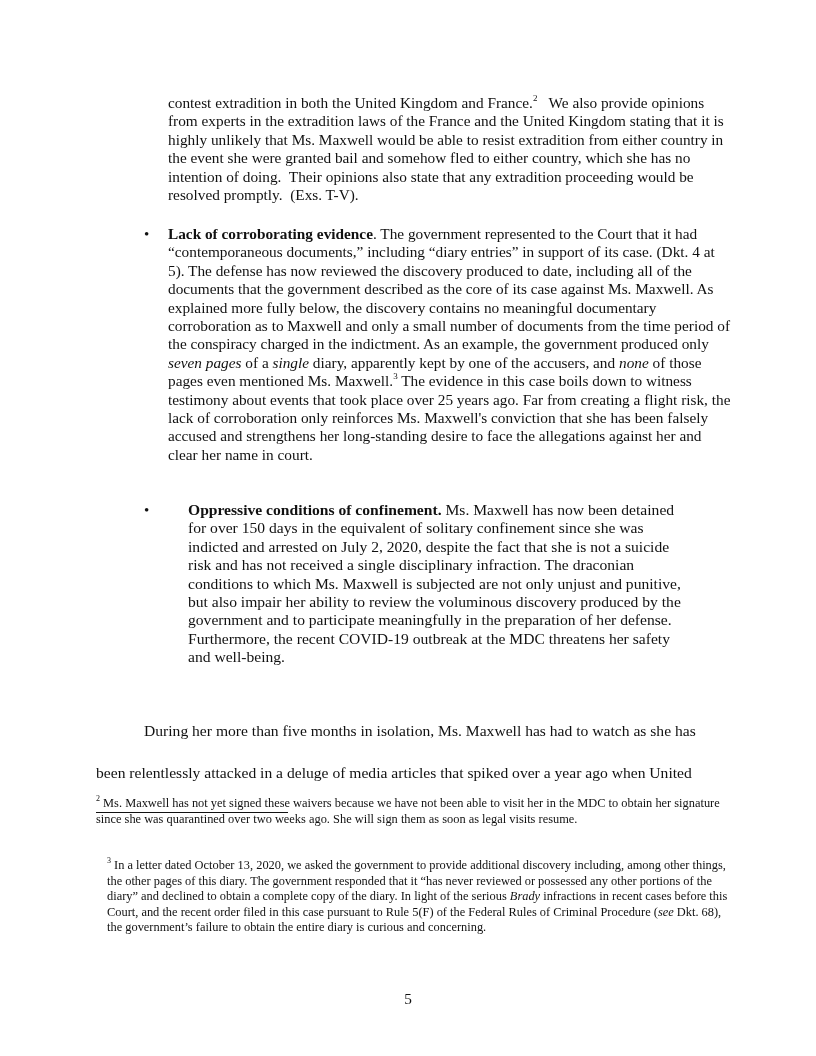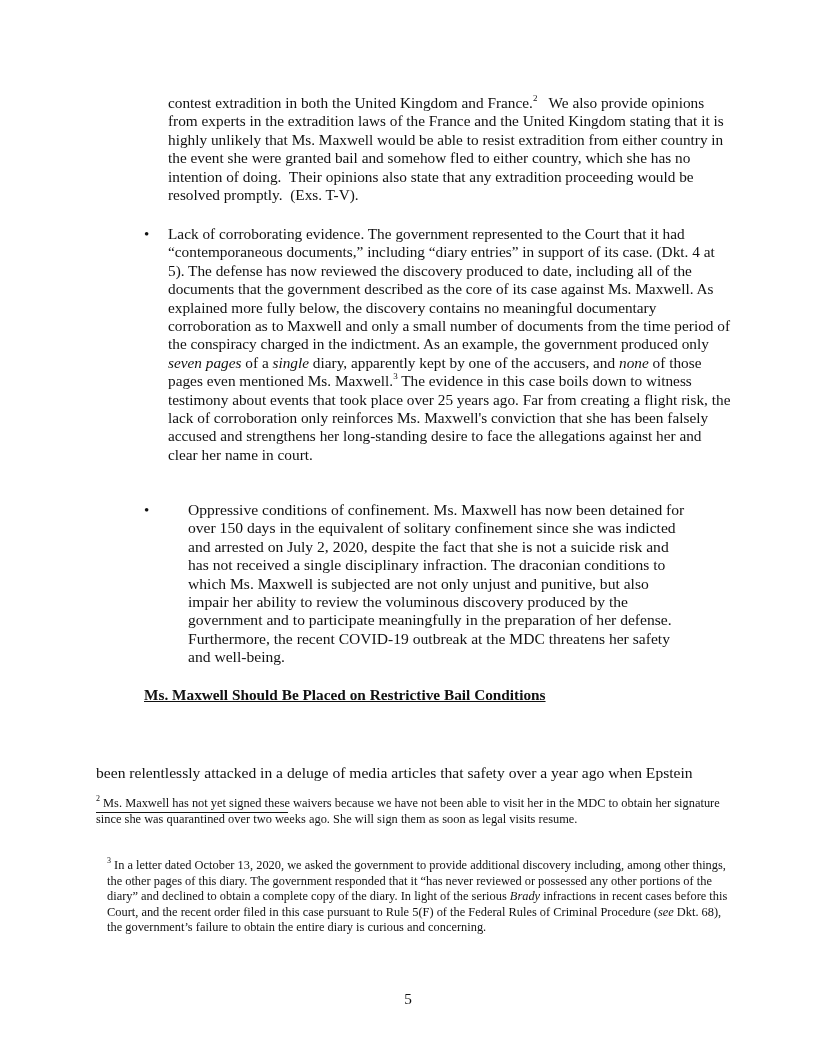--- a/index.html
+++ b/index.html
@@ -7,21 +7,21 @@
          font-family: "Liberation Serif", "DejaVu Serif", serif; color: #111; }
   .page { position: absolute; left: 0; top: 0; width: 696px; height: 1056px; }
   .block { position: absolute; font-size: 15.3px; line-height: 18.4px; }
   .cont { left: 168px; top: 94px; width: 560px; }
   .bullet-item { position: absolute; left: 144px; width: 590px; }
   .bullet-item .dot { position: absolute; left: 0; top: 0; font-size: 15px; line-height: 18.4px; }
   .bullet-item .body { position: absolute; left: 24px; width: 566px; font-size: 15.3px; line-height: 18.4px; }
   .b1 { top: 225px; }
   .b2 { top: 501px; }
   .b2 .body { width: 500px; font-size: 15.6px; margin-left: 20px; }
-  b { font-weight: normal; }
+  b { font-weight: bold; }
   sup { font-size: 9px; line-height: 0; position: relative; top: -1px; vertical-align: super; }
   .heading { position: absolute; left: 144px; top: 686px; font-size: 15.3px; font-weight: bold; text-decoration: underline; line-height: 18px; }
   .para-line { position: absolute; font-size: 15.6px; line-height: 18px; white-space: nowrap; }
   .p1 { left: 144px; top: 722px; }
   .p2 { left: 96px; top: 764px; }
   .fn-rule { position: absolute; left: 96px; top: 812px; width: 192px; height: 1px; background: #111; }
   .fn { position: absolute; left: 96px; width: 632px; font-size: 12.4px; line-height: 15.6px; }
   .fn2 { top: 796px; }
   .fn3 { top: 858px; margin-left: 11px; }
   .fn sup { font-size: 8px; }
@@ -37,23 +37,23 @@
   <div class="bullet-item b1">
     <span class="dot">•</span>
     <div class="body"><b>Lack of corroborating evidence</b><span>.  The government represented to the Court that it had “contemporaneous documents,” including “diary entries” in support of its case. (Dkt. 4 at 5).  The defense has now reviewed the discovery produced to date, including all of the documents that the government described as the core of its case against Ms. Maxwell.  As explained more fully below, the discovery contains no meaningful documentary corroboration as to Maxwell and only a small number of documents from the time period of the conspiracy charged in the indictment.  As an example, the government produced only </span><i>seven pages</i><span> of a </span><i>single</i><span> diary, apparently kept by one of the accusers, and </span><i>none</i><span> of those pages even mentioned Ms. Maxwell.</span><sup>3</sup><span> The evidence in this case boils down to witness testimony about events that took place over 25 years ago.  Far from creating a flight risk, the lack of corroboration only reinforces Ms. Maxwell's conviction that she has been falsely accused and strengthens her long-standing desire to face the allegations against her and clear her name in court.</span></div>
   </div>
 
   <div class="bullet-item b2">
     <span class="dot">•</span>
     <div class="body"><b>Oppressive conditions of confinement.</b><span> Ms. Maxwell has now been detained for over 150 days in the equivalent of solitary confinement since she was indicted and arrested on July 2, 2020, despite the fact that she is not a suicide risk and has not received a single disciplinary infraction.  The draconian conditions to which Ms. Maxwell is subjected are not only unjust and punitive, but also impair her ability to review the voluminous discovery produced by the government and to participate meaningfully in the preparation of her defense.  Furthermore, the recent COVID-19 outbreak at the MDC threatens her safety and well-being.</span></div>
   </div>
 
-  <div class="heading">Ms. Maxwell Should Be Placed on Restrictive Bail Conditions</div>
 
-  <div class="para-line p2">been relentlessly attacked in a deluge of media articles that safety over a year ago when Epstein</div>
+  <div class="para-line p1">During her more than five months in isolation, Ms. Maxwell has had to watch as she has</div>
+  <div class="para-line p2">been relentlessly attacked in a deluge of media articles that spiked over a year ago when United</div>
 
   <div class="fn-rule"></div>
 
   <div class="fn fn2"><sup>2</sup><span> Ms. Maxwell has not yet signed these waivers because  we have not been able to visit her in the MDC to obtain her signature since she was quarantined over two weeks ago.  She will sign them as soon as legal visits resume.</span></div>
 
   <div class="fn fn3"><sup>3</sup><span> In a letter dated October 13, 2020, we asked the government to provide additional discovery including, among other things, the other pages of this diary.  The government responded that it “has never reviewed or possessed any other portions of the diary” and declined to obtain a complete copy of the diary.  In light of the serious </span><i>Brady</i><span> infractions in recent cases before this Court, and the recent order filed in this case pursuant to Rule 5(F) of the Federal Rules of Criminal Procedure (</span><i>see</i><span> Dkt. 68), the government’s failure to obtain the entire diary is curious and concerning.</span></div>
 
   <div class="pagenum">5</div>
 </div>
 

